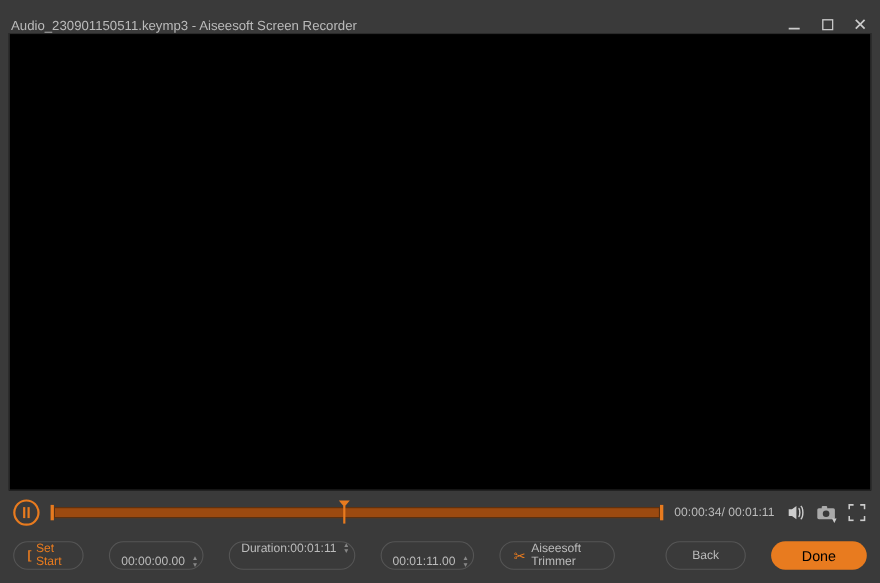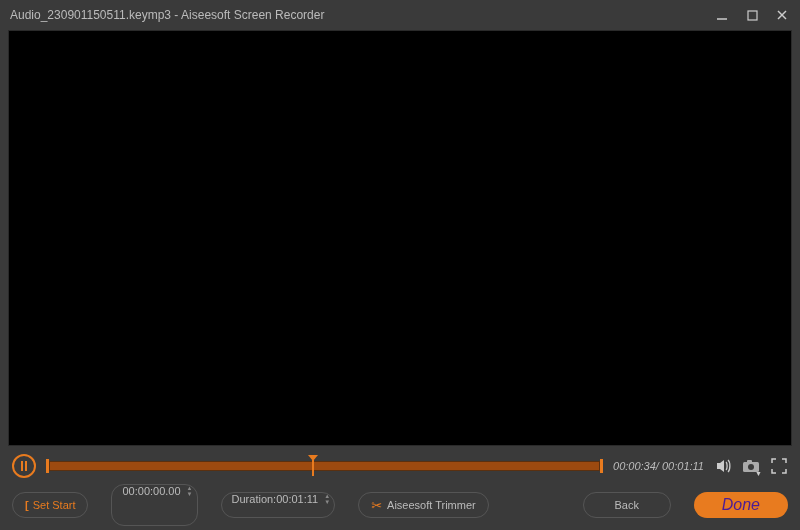--- a/index.html
+++ b/index.html
@@ -10,21 +10,21 @@
     font-family: "Segoe UI", Arial, sans-serif;
     font-size: 12px;
     color: #ccc;
     overflow: hidden;
     display: flex;
     flex-direction: column;
   }
   .titlebar {
     height: 30px;
     display: flex;
-    align-items: center;
+    align-items: flex-end;
     padding: 0 10px;
     background: #3a3a3a;
   }
   .titlebar .title-text {
     flex: 1;
     color: #bbb;
     font-size: 12px;
     white-space: nowrap;
     overflow: hidden;
   }
@@ -113,21 +113,20 @@
     top: 0; bottom: 0;
     width: 3px;
     background: #e87b1f;
   }
   .boundary-left { left: 0; }
   .boundary-right { right: 0; }
   .time-text {
     color: #bbb;
     font-size: 11px;
     white-space: nowrap;
-    font-style: italic;
   }
   .right-icons {
     display: flex;
     gap: 10px;
     align-items: center;
   }
   .icon {
     width: 18px;
     height: 18px;
     display: inline-flex;
@@ -162,27 +161,27 @@
     font-size: 11px;
     cursor: pointer;
     padding: 0 12px;
   }
   .ctrl-btn.orange {
     color: #e87b1f;
   }
   .bracket-l::before { content: "["; color: #e87b1f; margin-right: 4px; font-weight: bold; }
   .bracket-r::after  { content: "]"; color: #e87b1f; margin-left: 4px; font-weight: bold; }
   .time-field {
-    height: 42px;
+    height: 26px;
     border: 1px solid #555;
     border-radius: 13px;
     background: transparent;
     color: #bbb;
     display: inline-flex;
-    align-items: flex-start;
+    align-items: flex-end;
     font-size: 11px;
     padding: 0 4px 0 10px;
   }
   .stepper {
     display: flex;
     flex-direction: column;
     margin-left: 6px;
   }
   .stepper span {
     font-size: 6px;
@@ -204,26 +203,25 @@
   .scissors {
     color: #e87b1f;
     margin-right: 5px;
     font-size: 13px;
   }
   .spacer { flex: 1; }
   .done-btn {
     height: 26px;
     border-radius: 13px;
     background: #e87b1f;
-    color: #4c1d95;
+    color: #000000;
     border: none;
     padding: 0 28px;
-    font-size: 16px;
-    cursor: pointer;
-    font-style: italic;
+    font-size: 13px;
+    cursor: pointer;
   }
   .back-btn {
     width: 88px;
     text-align: center;
   }
 </style>
 </head>
 <body>
 
 <div class="titlebar">
@@ -302,20 +300,27 @@
     </div>
   </div>
   <div class="duration-field">
     <span>Duration:</span>
       <span>00:01:11</span>
     <div class="stepper">
       <span>▲</span>
       <span>▼</span>
     </div>
   </div>
+  <div class="time-field">
+    <span>00:01:11.00</span>
+    <div class="stepper">
+      <span>▲</span>
+      <span>▼</span>
+    </div>
+  </div>
   <div class="ctrl-btn">
     <span class="scissors">✂</span>
     <span>Aiseesoft Trimmer</span>
   </div>
   <div class="spacer"></div>
   <div class="ctrl-btn back-btn">
     <span>Back</span>
   </div>
   <button class="done-btn">
     <span>Done</span>

